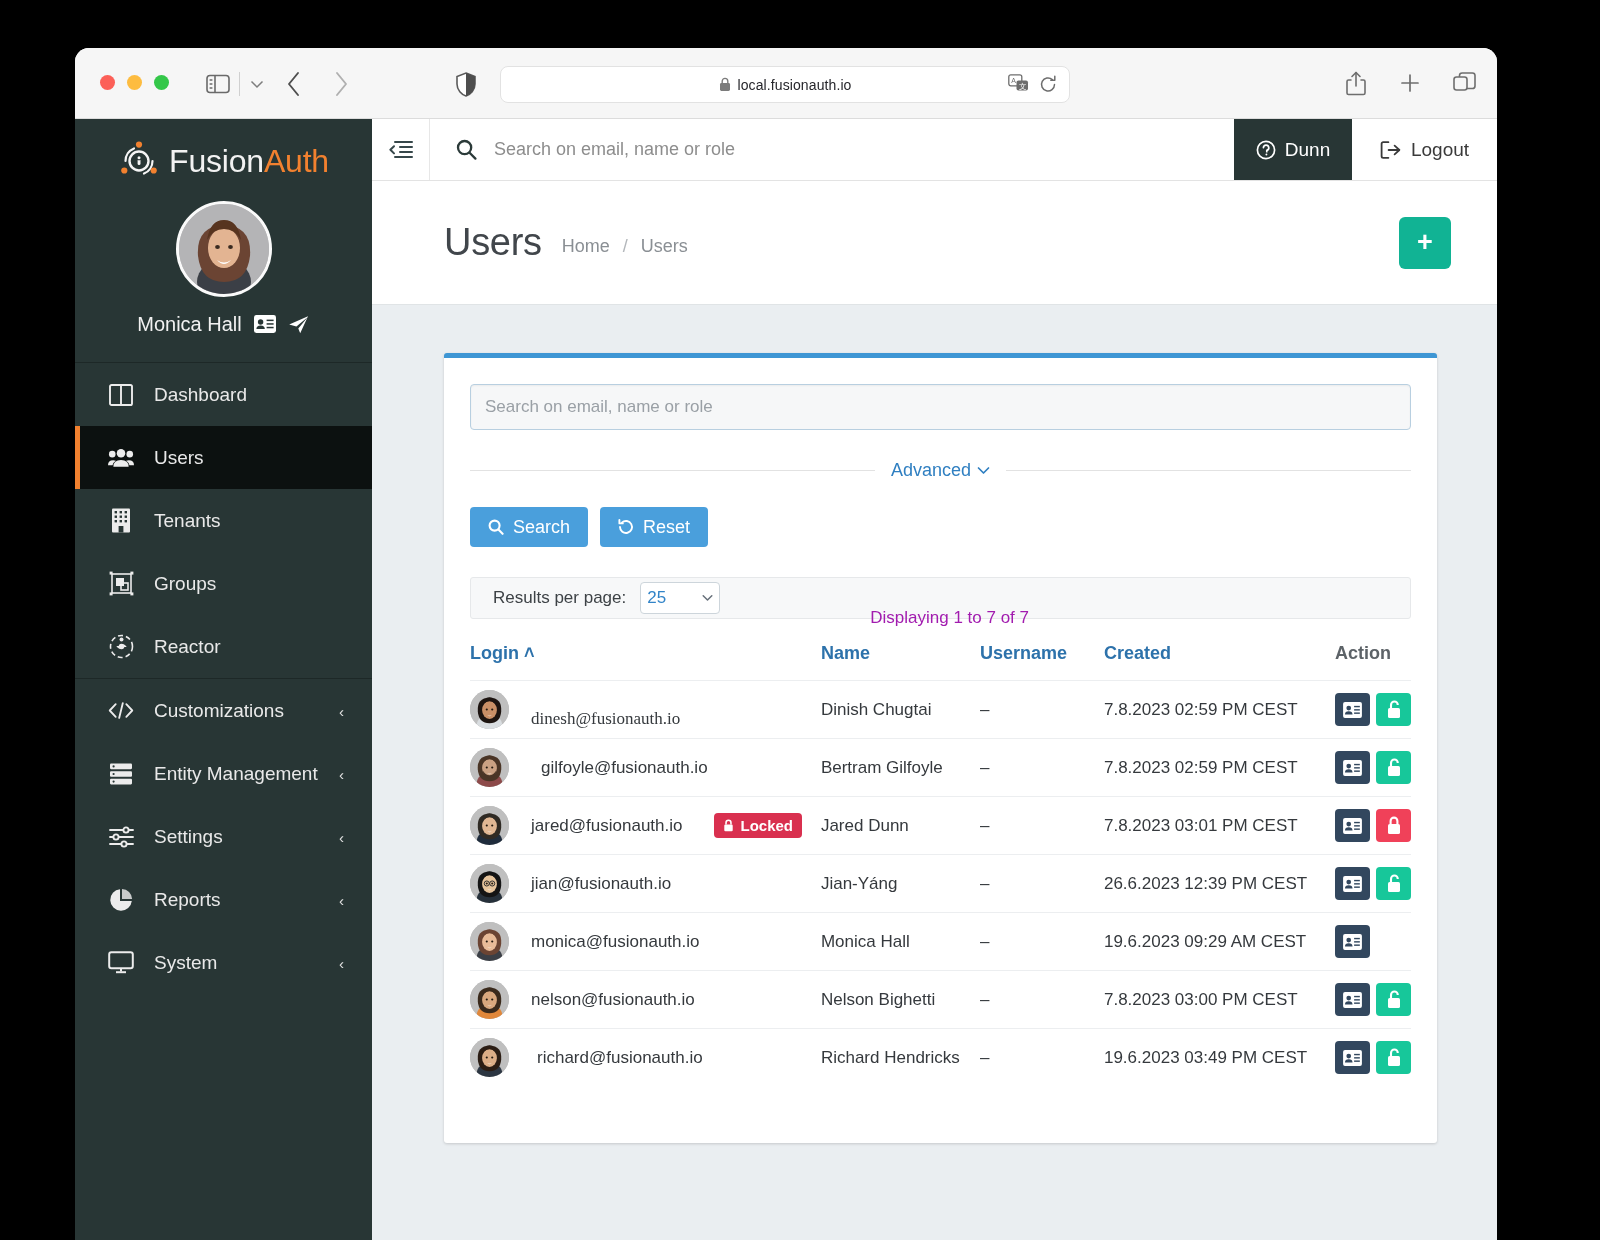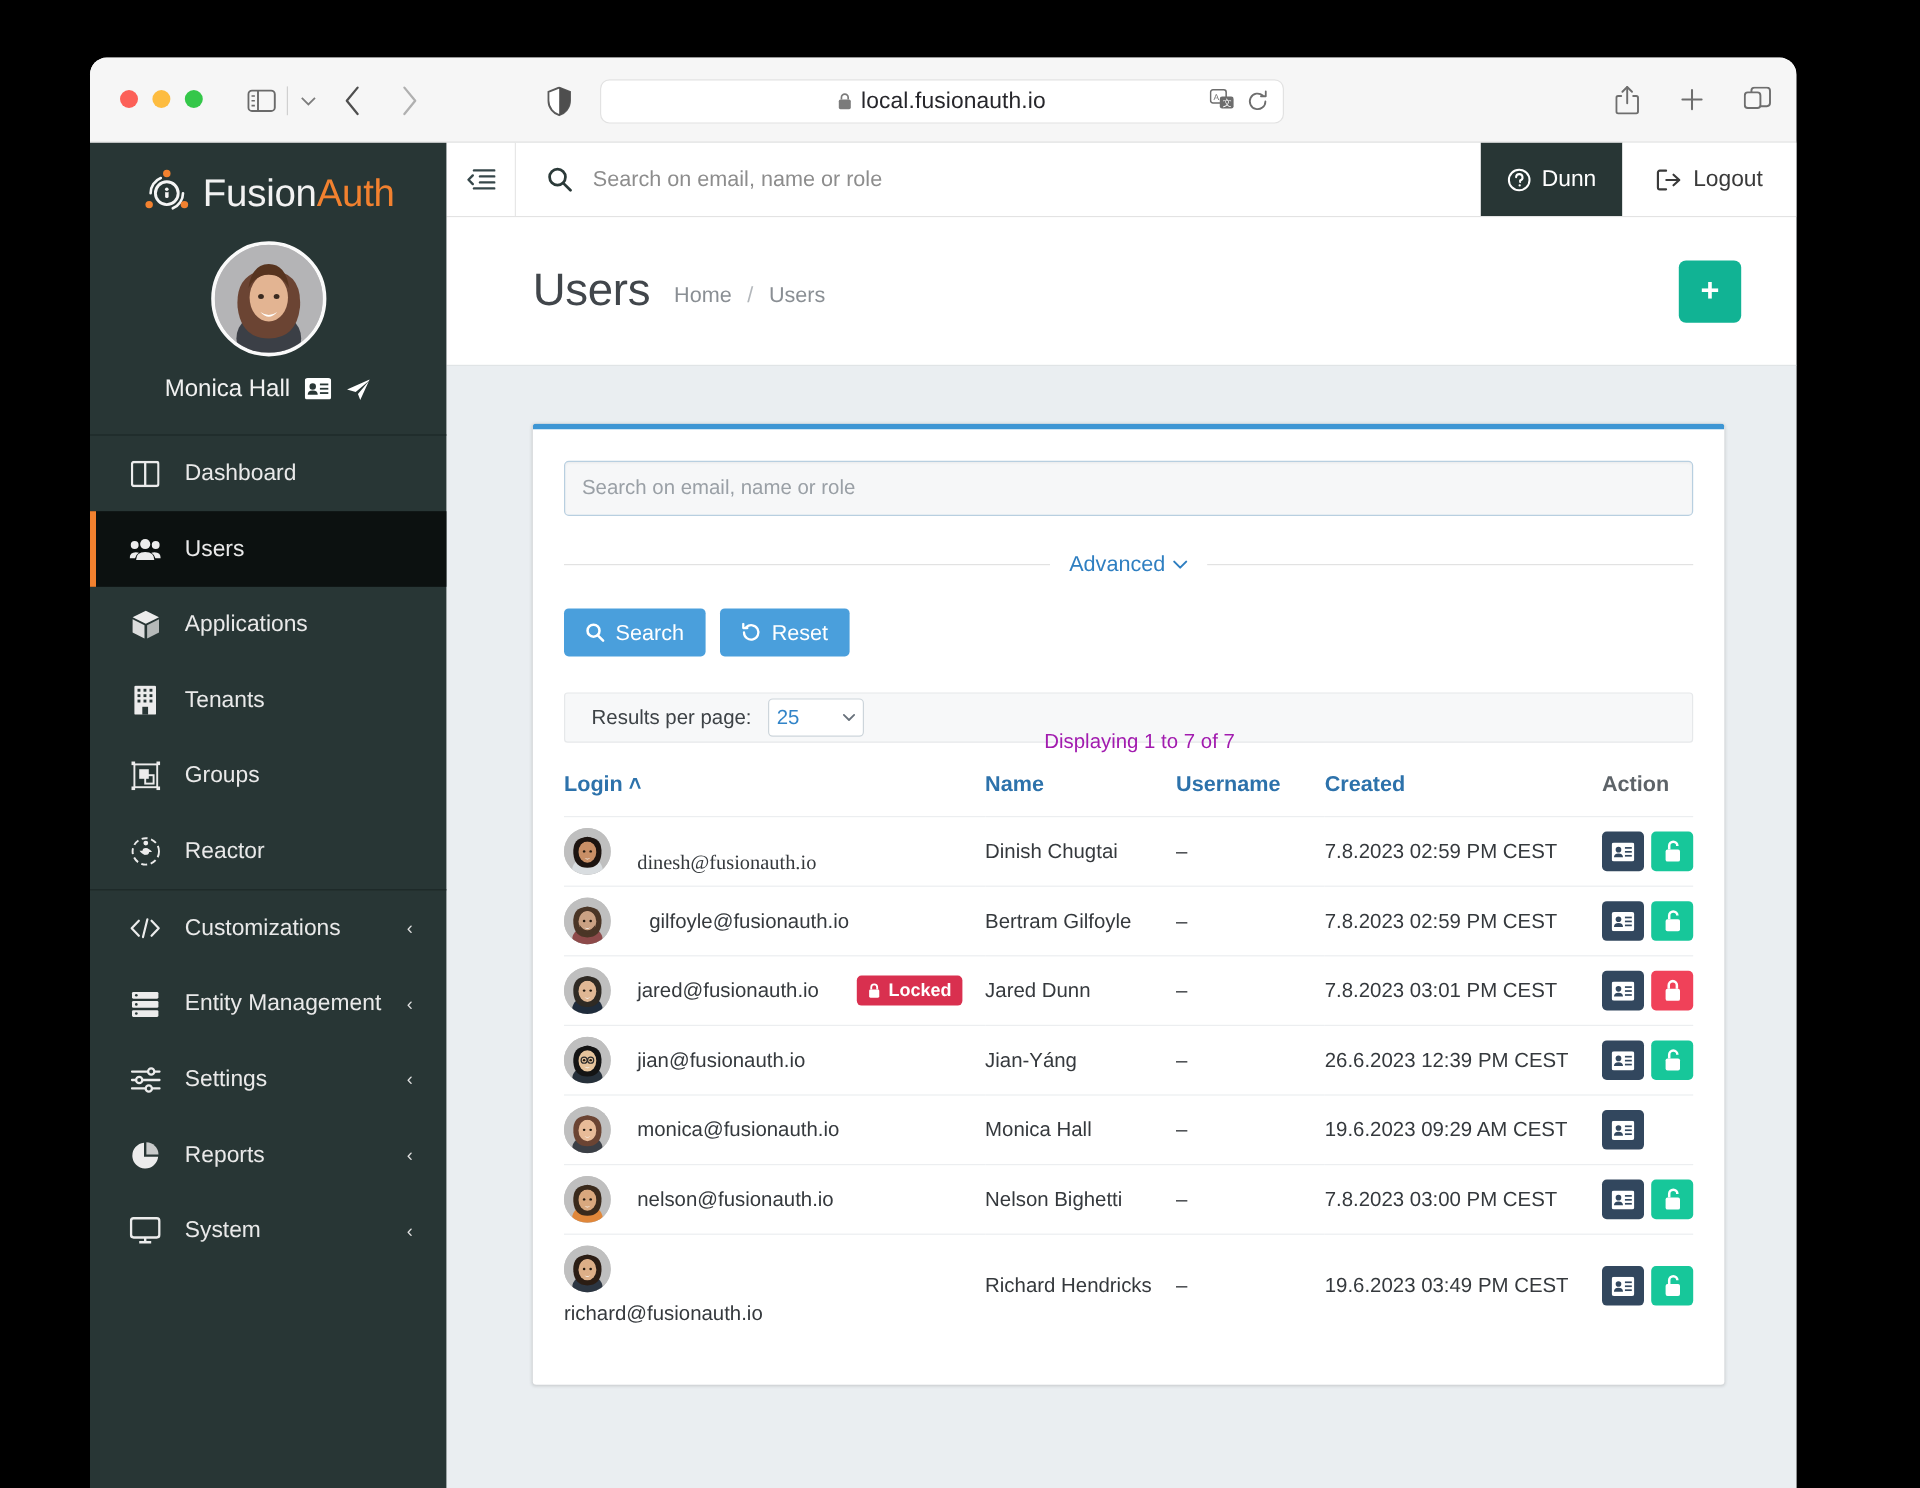--- a/index.html
+++ b/index.html
@@ -47,21 +47,21 @@
   .shield   { left:378px; top:22px; width:26px; height:28px; }
 
   .urlbar {
     position:absolute; left:425px; top:18px;
     width:570px; height:37px;
     background:#ffffff; border:1px solid #e2e2e2; border-radius:8px;
     display:flex; align-items:center; justify-content:center;
     gap:7px;
   }
   .urlbar .lock { font-size:13px; color:#777; }
-  .urlbar .url  { font-size:19px; color:#26262b; letter-spacing:.1px; }
+  .urlbar .url  { font-size:14px; color:#26262b; letter-spacing:.1px; }
   .url-right { position:absolute; right:10px; top:7px; display:flex; gap:9px; align-items:center;}
   .translate-ic { width:22px; height:22px; color:#6d6d6d; }
   .reload-ic { width:20px; height:20px; color:#6d6d6d; }
 
   .chrome-right { position:absolute; right:20px; top:20px; display:flex; gap:28px; align-items:center;}
   .chrome-right .ci { width:26px; height:30px; color:#6e6e6e; display:flex;align-items:center;justify-content:center;}
 
   
   .app { position:relative; height:1121px; background:#eaeef1; display:flex; }
 
@@ -401,30 +401,20 @@
                 <path d="M5.6 20 q0 -6.8 7.9 -6.8 q7.9 0 7.9 6.8z"></path>
                 <circle cx="4.4" cy="7" r="3.4"></circle>
                 <path d="M0 18.5 q0 -5.2 5.4 -5.2 q1.6 0 2.7 .5 q-3 2 -3.4 4.7z"></path>
                 <circle cx="22.6" cy="7" r="3.4"></circle>
                 <path d="M27 18.5 q0 -5.2 -5.4 -5.2 q-1.6 0 -2.7 .5 q3 2 3.4 4.7z"></path>
               </svg>
             </span>
             <span>Users</span>
           </div>
 
-          <div class="nav-item">
-            <span class="ico">
-              <svg width="25" height="25" viewBox="0 0 25 25" fill="#ececec">
-                <path d="M12.5 1 L23.5 6.4 L12.5 11.8 L1.5 6.4 Z"></path>
-                <path d="M1.5 8 L11.4 13 V24 L1.5 19 Z" opacity=".92"></path>
-                <path d="M23.5 8 L13.6 13 V24 L23.5 19 Z" opacity=".72"></path>
-              </svg>
-            </span>
-            <span>Applications</span>
-          </div>
 
           <div class="nav-item">
             <span class="ico">
               <svg width="20" height="25" viewBox="0 0 20 25" fill="#ececec">
                 <rect x="1" y="0.5" width="18" height="24" rx="1"></rect>
                 <g fill="#283635">
                   <rect x="3.6" y="3" width="2.4" height="2.4"></rect>
                     <rect x="8.6" y="3" width="2.4" height="2.4"></rect>
                     <rect x="13.6" y="3" width="2.4" height="2.4"></rect>
                   <rect x="3.6" y="7.5" width="2.4" height="2.4"></rect>
@@ -956,21 +946,21 @@
       <rect x="2" y="8" width="12" height="10" rx="1.6" fill="#ffffff"></rect>
       <path d="M5 8 V4.9 a3.4 3.4 0 0 1 6.8 0" stroke="#ffffff" stroke-width="2.1" fill="none"></path>
     </svg>
                           </span>
      </button>
                       </div>
                     </td>
   </tr>
                   <tr>
     <td>
-      <div class="login-cell" style="display:flex;align-items:flex-start;gap:8px;flex-direction:column;">
+      <div class="login-cell" style="display:flex;align-items:center;gap:28px;">
         <span class="avatar-sm">
                           <svg width="39" height="39" viewBox="0 0 40 40">
     <rect width="40" height="40" fill="#bfbfbf"></rect>
     <ellipse cx="20" cy="36" rx="13" ry="11" fill="#2c3642"></ellipse>
     <path d="M8 22 q-1 -14 12 -14 q13 0 12 14 q-1 12 -12 12 q-11 0 -12 -12z" fill="#2b1d14"></path>
     <ellipse cx="20" cy="20.5" rx="7.6" ry="9.2" fill="#dcae87"></ellipse>
     <path d="M12.3 16.5 q1.4 -9 7.7 -9 q6.3 0 7.7 9 q-3 -5 -7.7 -5 q-4.7 0 -7.7 5z" fill="#2b1d14"></path>
     <ellipse cx="17.2" cy="20" rx="1.1" ry="1" fill="#23190f"></ellipse>
     <ellipse cx="22.8" cy="20" rx="1.1" ry="1" fill="#23190f"></ellipse>
 

